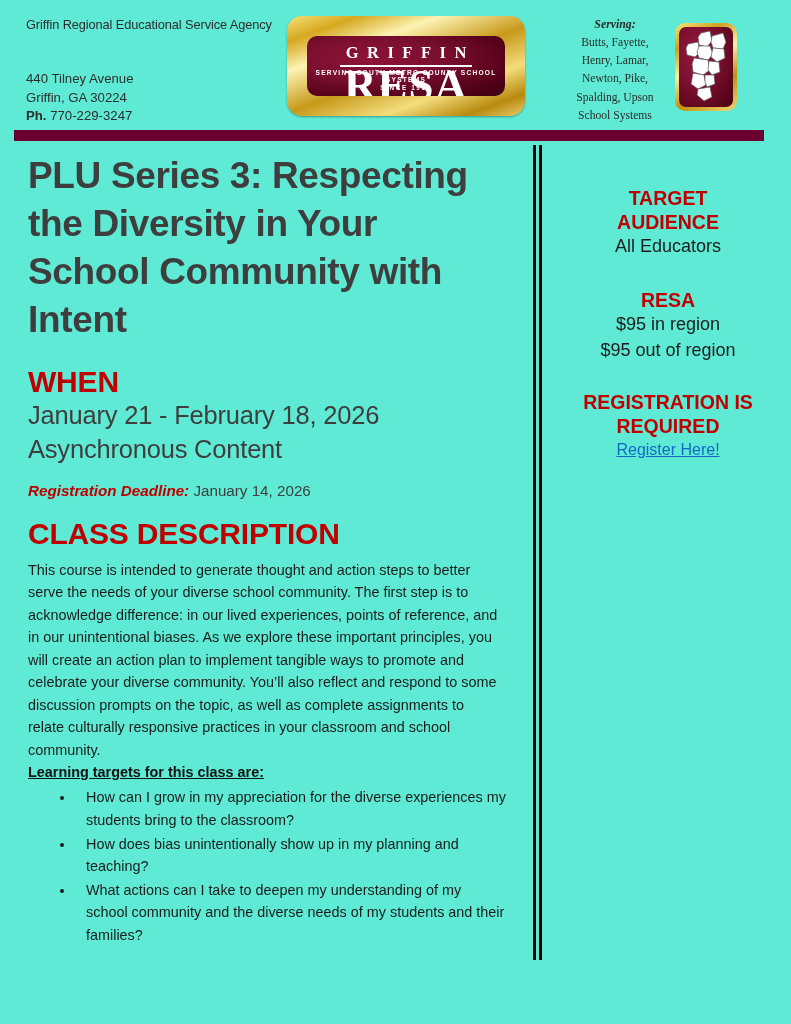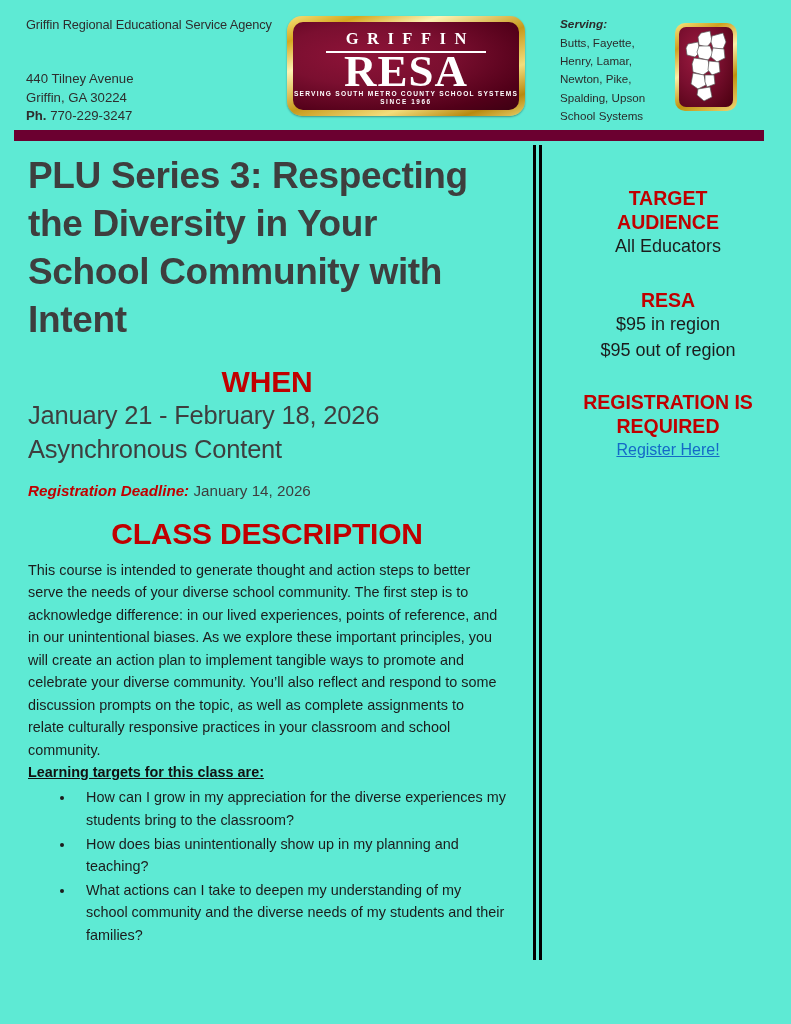--- a/index.html
+++ b/index.html
@@ -27,21 +27,21 @@
   }
   .addr-line { white-space: nowrap; }
   .addr-phone-label { font-weight: bold; }
 
   
   .logo {
     position: absolute; left: 287px; top: 16px;
     width: 238px; height: 100px;
     border-radius: 15px;
     background: linear-gradient(160deg,#f6e27a 0%,#d6a81f 14%,#fdf3b4 30%,#c7991a 52%,#f3dd7c 72%,#b8890f 88%,#e8ce68 100%);
-    padding: 6px;
+    padding: 20px;
     box-shadow: 0 1px 2px rgba(0,0,0,.35);
   }
   .logo-inner {
     width: 100%; height: 100%;
     border-radius: 10px;
     background: radial-gradient(ellipse at 32% 38%, #8e1338 0%, #7b0f30 38%, #520019 78%, #3d0012 100%);
     position: relative;
     overflow: hidden;
   }
   .logo-griffin {
@@ -72,22 +72,22 @@
   }
   .logo-since {
     position: absolute; bottom: 5px; left: 0; right: 0;
     text-align: center; color: #ffffff;
     font-size: 6.4px; font-weight: bold; letter-spacing: 1.6px;
   }
 
   
   .serving {
     position: absolute; left: 560px; top: 15px;
-    width: 110px; text-align: left;
-    color: #2b2b2b; font-size: 11.6px; line-height: 1.58;
+    width: 110px; text-align: center;
+    color: #2b2b2b; font-size: 11.6px; line-height: 1.58; font-family: Liberation Serif, serif;
   }
   .serving-title { font-style: italic; font-weight: bold; font-size: 11.8px; }
   .serving-line { white-space: nowrap; }
 
   
   .mapbadge {
     position: absolute; left: 675px; top: 23px;
     width: 62px; height: 88px;
     border-radius: 10px;
     background: linear-gradient(150deg,#f7e57f 0%,#cfa020 22%,#fbf0a8 45%,#c0920f 70%,#efd775 100%);
@@ -121,21 +121,21 @@
   }
 
   .title {
     color: #3e3e3e;
     font-size: 37px; font-weight: bold;
     line-height: 1.30;
     letter-spacing: -0.35px;
   }
 
   .h-red {
-    color: #c00000; font-weight: bold; text-align: center;
+    color: #c00000; font-weight: bold;
   }
   .when-head { font-size: 30px; margin-top: 21px; letter-spacing: -0.2px; }
   .when-lines {
     color: #3e3e3e; font-size: 25.5px; line-height: 1.30;
     letter-spacing: -0.2px;
   }
   .deadline { margin-top: 16px; font-size: 15.2px; color: #3e3e3e; }
   .deadline-label {
     color: #c00000; font-weight: bold; font-style: italic;
   }

